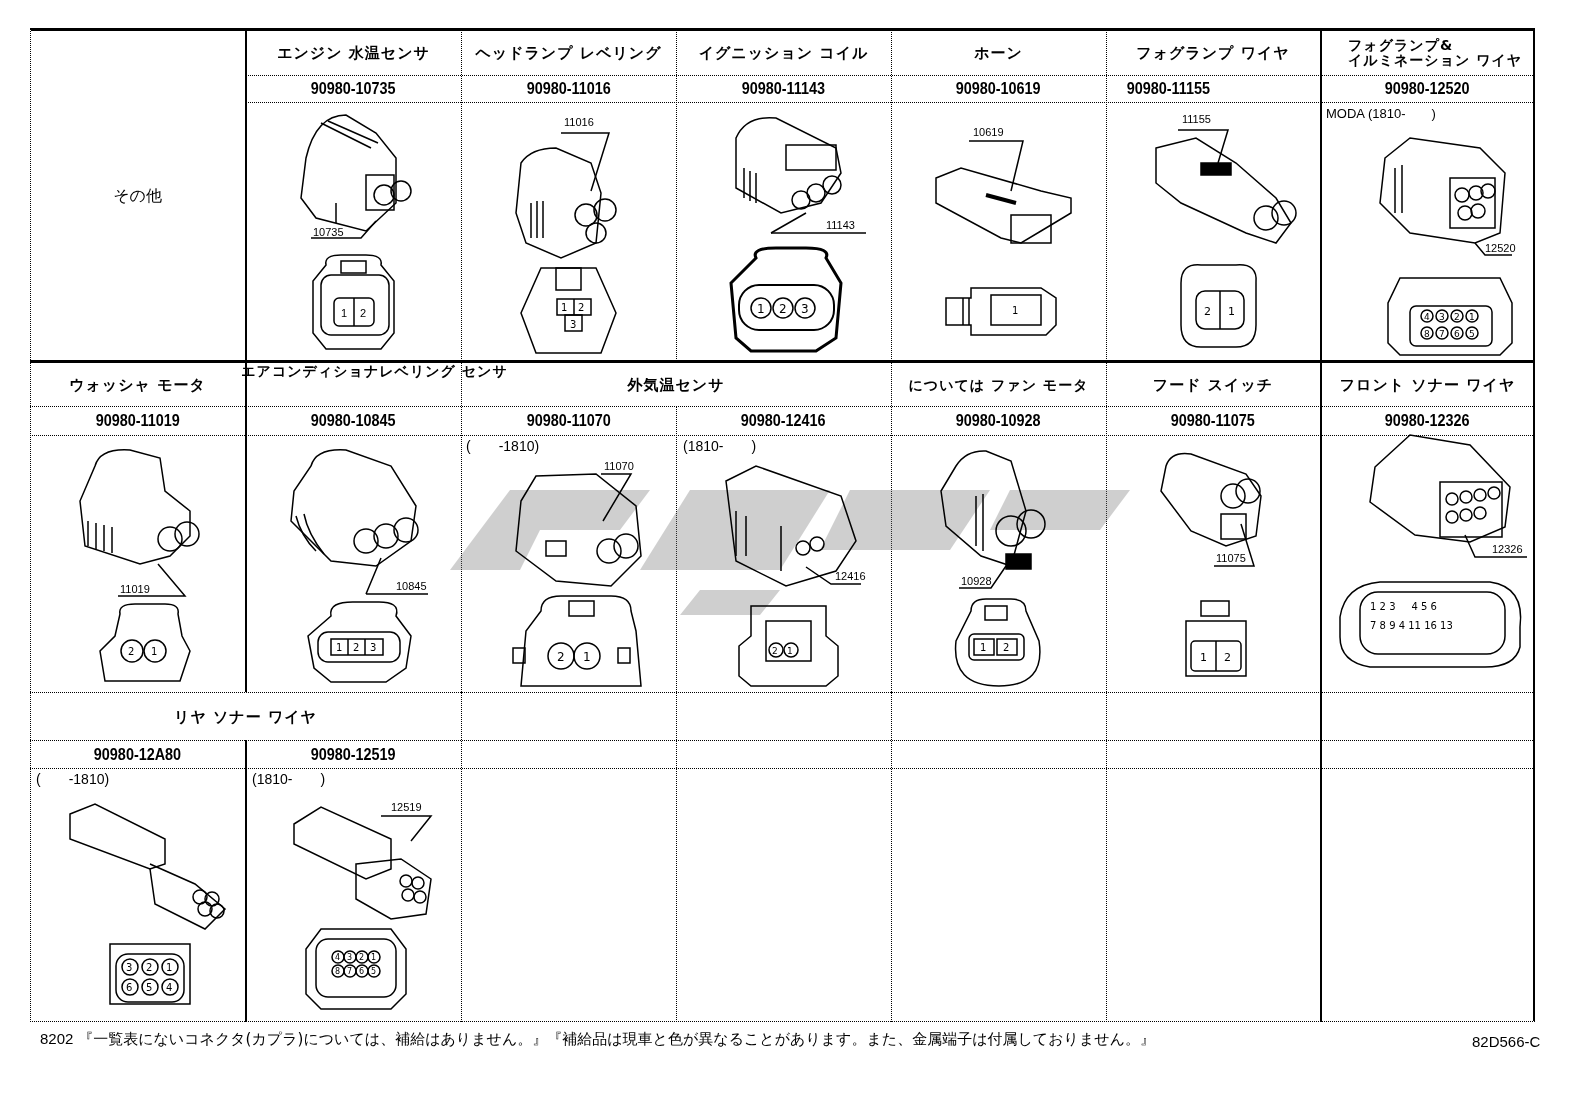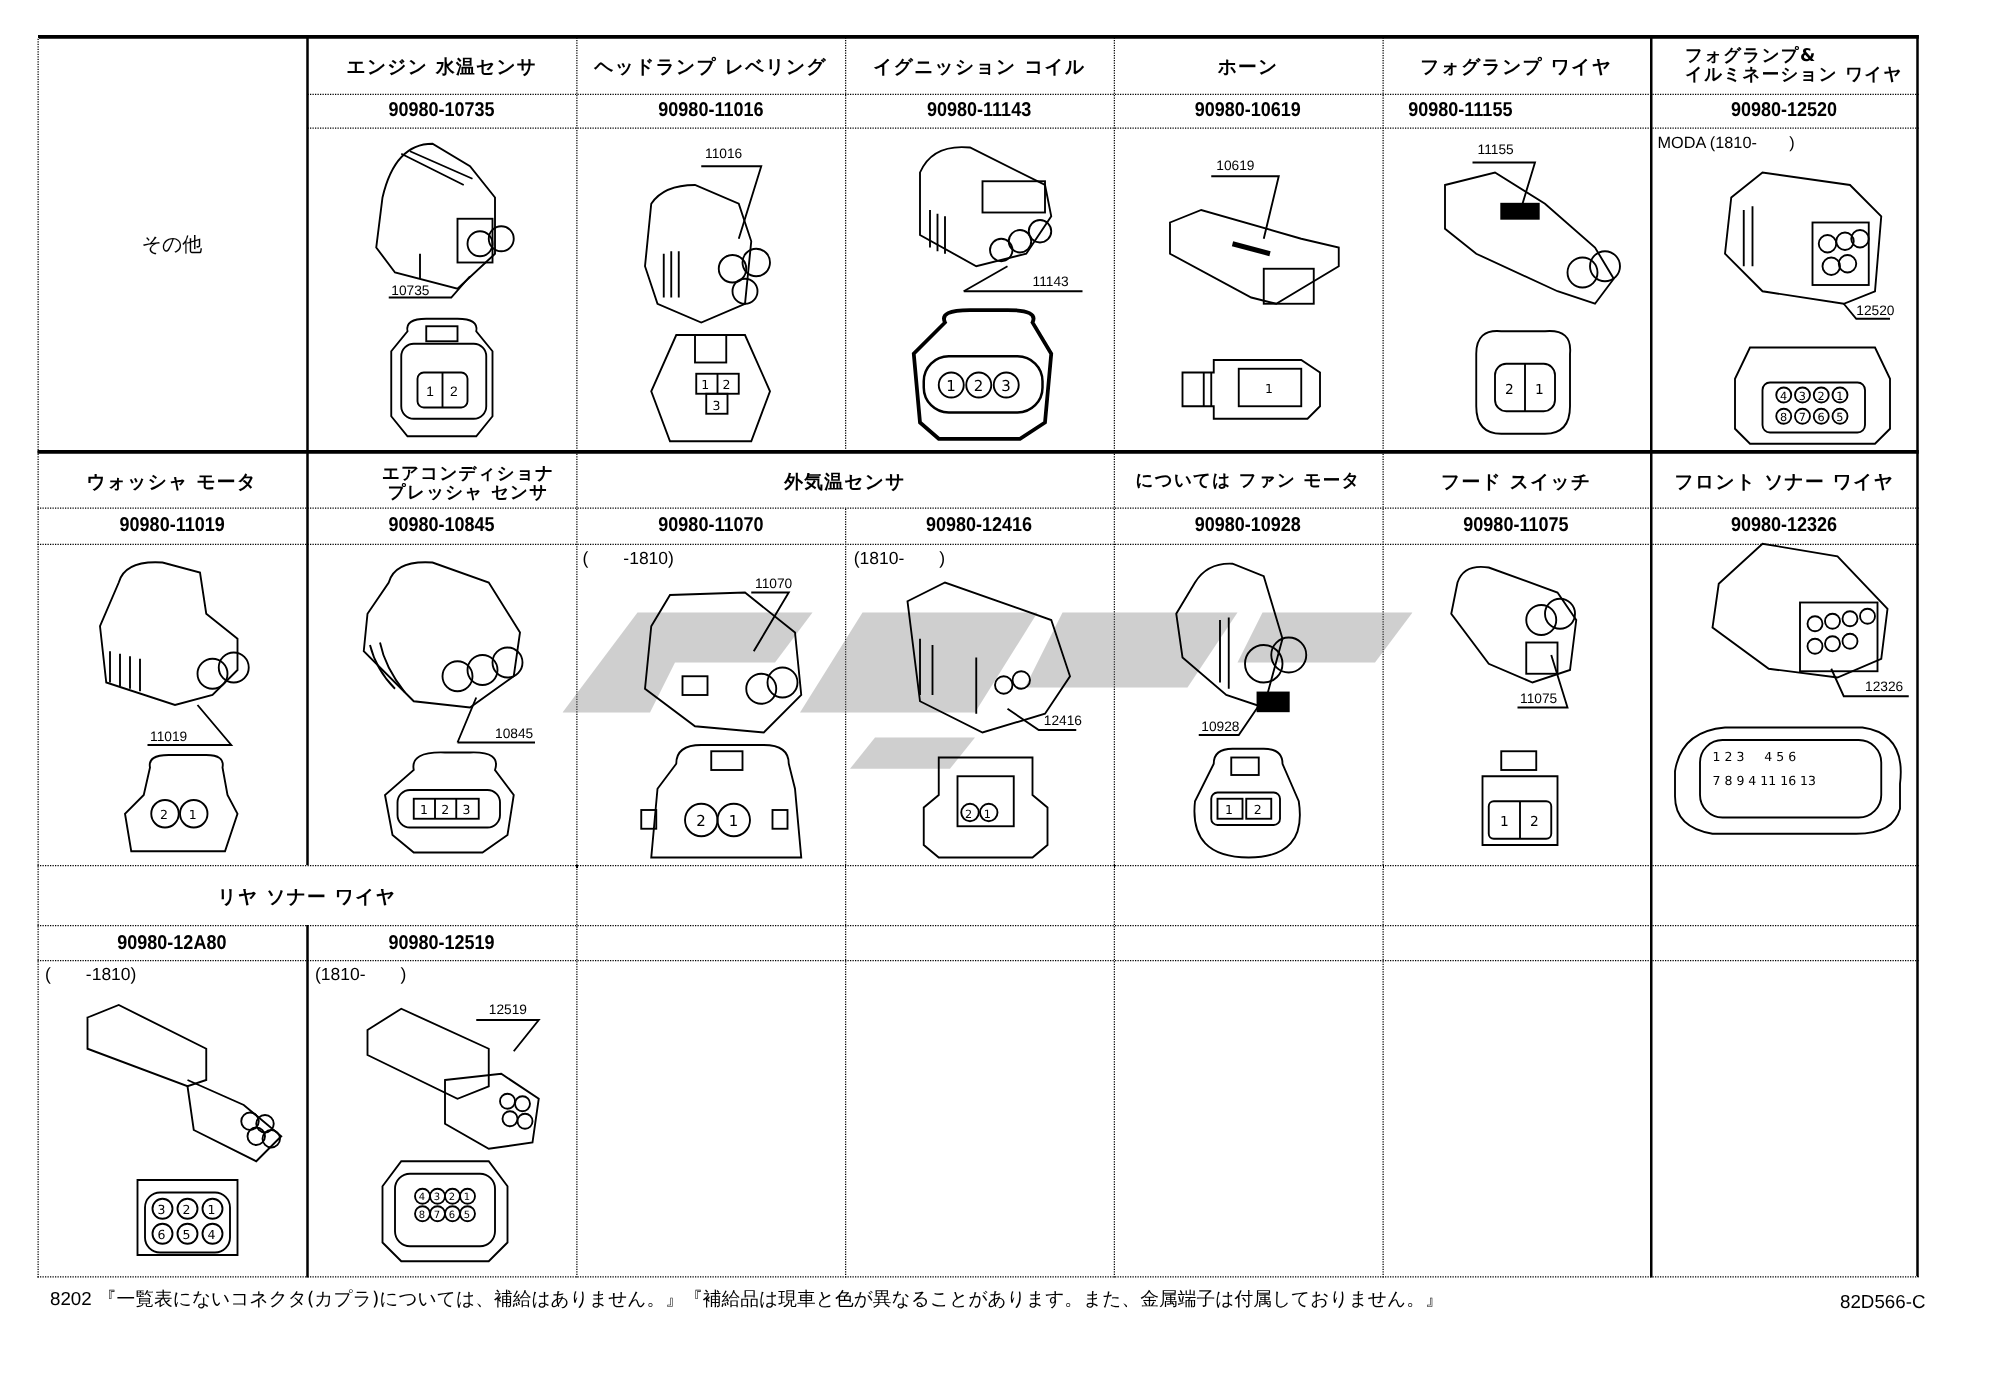--- a/index.html
+++ b/index.html
@@ -215,23 +215,23 @@
     <text x="134" y="217" font-size="9" fill="#000" stroke="none">2</text>
     <text x="149" y="217" font-size="9" fill="#000" stroke="none">1</text>
     <text x="104" y="234" font-size="9" fill="#000" stroke="none">8</text>
     <text x="119" y="234" font-size="9" fill="#000" stroke="none">7</text>
     <text x="134" y="234" font-size="9" fill="#000" stroke="none">6</text>
     <text x="149" y="234" font-size="9" fill="#000" stroke="none">5</text>
   </svg>
 </div>
 
 <div class="cell name" style="left:30px;top:363px;width:215px;height:43px">ウォッシャ モータ</div>
-<div class="cell name two" style="left:246px;top:365px;width:215px;height:43px;flex-direction:column">
+<div class="cell name two" style="left:246px;top:350px;width:215px;height:43px;">
   <span>エアコンディショナ</span>
-  <span>プレッシャ センサ</span>
+  <span>レベリング センサ</span>
 </div>
 <div class="cell name" style="left:461px;top:363px;width:430px;height:43px">外気温センサ</div>
 <div class="cell name" style="left:891px;top:363px;width:215px;height:43px;font-size:14px">については ファン モータ</div>
 <div class="cell name" style="left:1106px;top:363px;width:214px;height:43px">フード スイッチ</div>
 <div class="cell name" style="left:1320px;top:363px;width:215px;height:43px">フロント ソナー ワイヤ</div>
 
 <div class="cell" style="left:30px;top:407px;width:215px;height:28px">
     <span class="pn">90980-11019</span>
   </div>
 <div class="cell" style="left:246px;top:407px;width:215px;height:28px">

